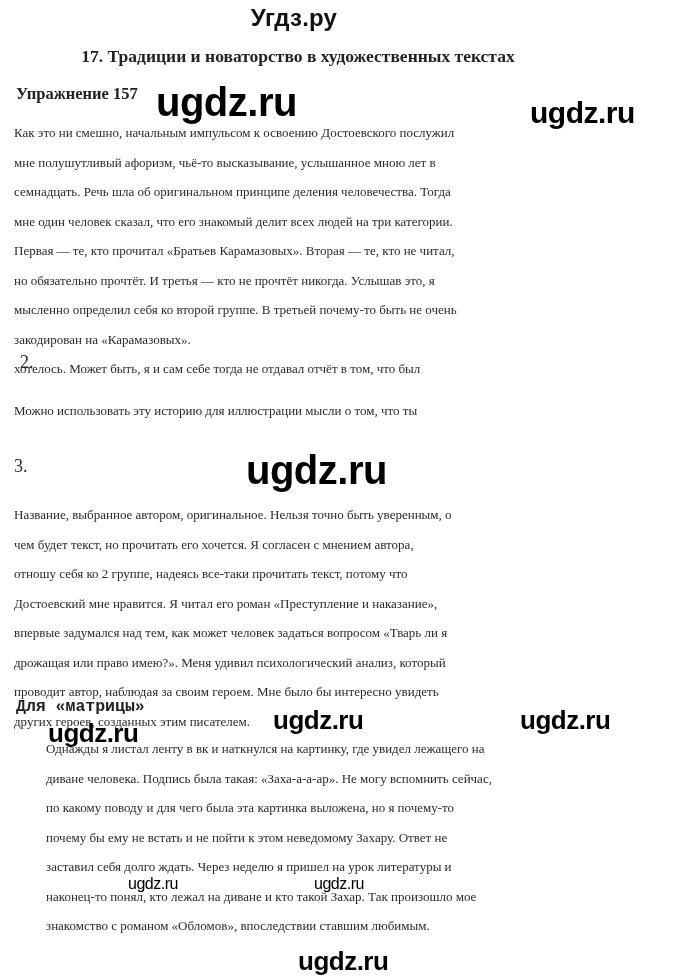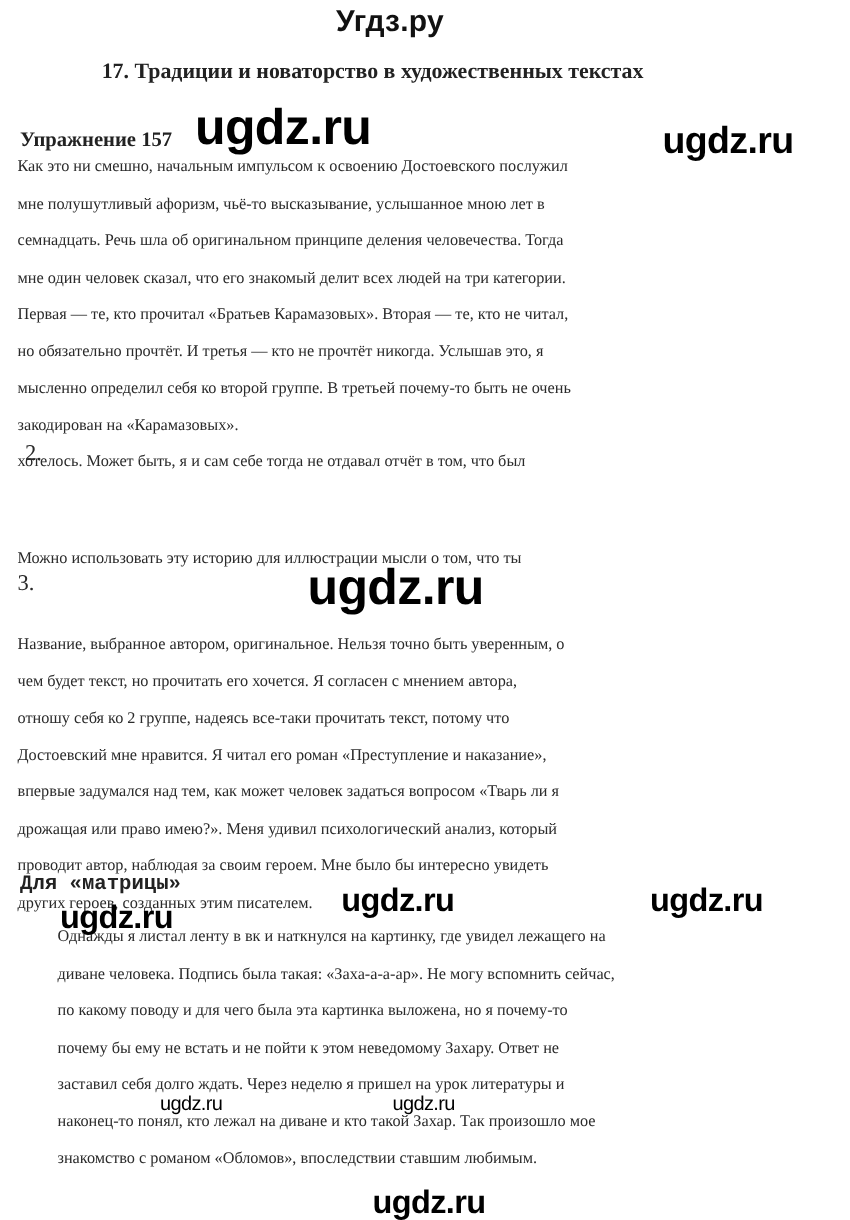--- a/index.html
+++ b/index.html
@@ -1,18 +1,18 @@
 <!DOCTYPE html>
 <html><head>
   <meta charset="utf-8">
   <style>
     html, body { margin: 0; padding: 0; background: #ffffff; }
     body { width: 680px; height: 976px; position: relative; overflow: hidden; color: #1a1a1a; }
     .site-title {
-      position: absolute; top: 4px; left: 18px; width: 588px; text-align: center;
+      position: absolute; top: 4px; left: 0; width: 588px; text-align: center;
       font-family: "Liberation Sans", sans-serif; font-weight: bold; font-size: 24px; color: #111;
       letter-spacing: 0.2px;
     }
     .chapter-title {
       position: absolute; top: 46px; left: 0; width: 596px; text-align: center;
       font-family: "Liberation Serif", serif; font-weight: bold; font-size: 17.5px; color: #222;
     }
     .heading {
       position: absolute; left: 16px;
       font-family: "Liberation Serif", serif; font-weight: bold; font-size: 16.5px; color: #222;
@@ -36,36 +36,36 @@
     .wm-sm { font-size: 16px; font-weight: normal; }
     .wm-footer { font-size: 26px; }
   </style>
 </head>
 <body>
 
 <div class="site-title">Угдз.ру</div>
 
 <div class="chapter-title">17. Традиции и новаторство в художественных текстах</div>
 
-<div class="heading" style="top:102px;">Упражнение 157</div>
+<div class="heading" style="top:84px;">Упражнение 157</div>
 
 <div class="para" style="top:118px;">
   <span class="line">Как это ни смешно, начальным импульсом к освоению Достоевского послужил</span>
   <span class="line">мне полушутливый афоризм, чьё-то высказывание, услышанное мною лет в</span>
   <span class="line">семнадцать. Речь шла об оригинальном принципе деления человечества. Тогда</span>
   <span class="line">мне один человек сказал, что его знакомый делит всех людей на три категории.</span>
   <span class="line">Первая — те, кто прочитал «Братьев Карамазовых». Вторая — те, кто не читал,</span>
   <span class="line">но обязательно прочтёт. И третья — кто не прочтёт никогда. Услышав это, я</span>
   <span class="line">мысленно определил себя ко второй группе. В третьей почему-то быть не очень</span>
   <span class="line">закодирован на «Карамазовых».</span>
   <span class="line">хотелось. Может быть, я и сам себе тогда не отдавал отчёт в том, что был</span>
 </div>
 
 <div class="num" style="top:352px; left:20px;">2.</div>
-<div class="para" style="top:396px;margin-top:35px;">
+<div class="para" style="top:396px;">
   <span class="line">Можно использовать эту историю для иллюстрации мысли о том, что ты</span>
 </div>
 
 <div class="num" style="top:456px; left:14px;">3.</div>
 <div class="para" style="top:500px;">
   <span class="line">Название, выбранное автором, оригинальное. Нельзя точно быть уверенным, о</span>
   <span class="line">чем будет текст, но прочитать его хочется. Я согласен с мнением автора,</span>
   <span class="line">отношу себя ко 2 группе, надеясь все-таки прочитать текст, потому что</span>
   <span class="line">Достоевский мне нравится. Я читал его роман «Преступление и наказание»,</span>
   <span class="line">впервые задумался над тем, как может человек задаться вопросом «Тварь ли я</span>

